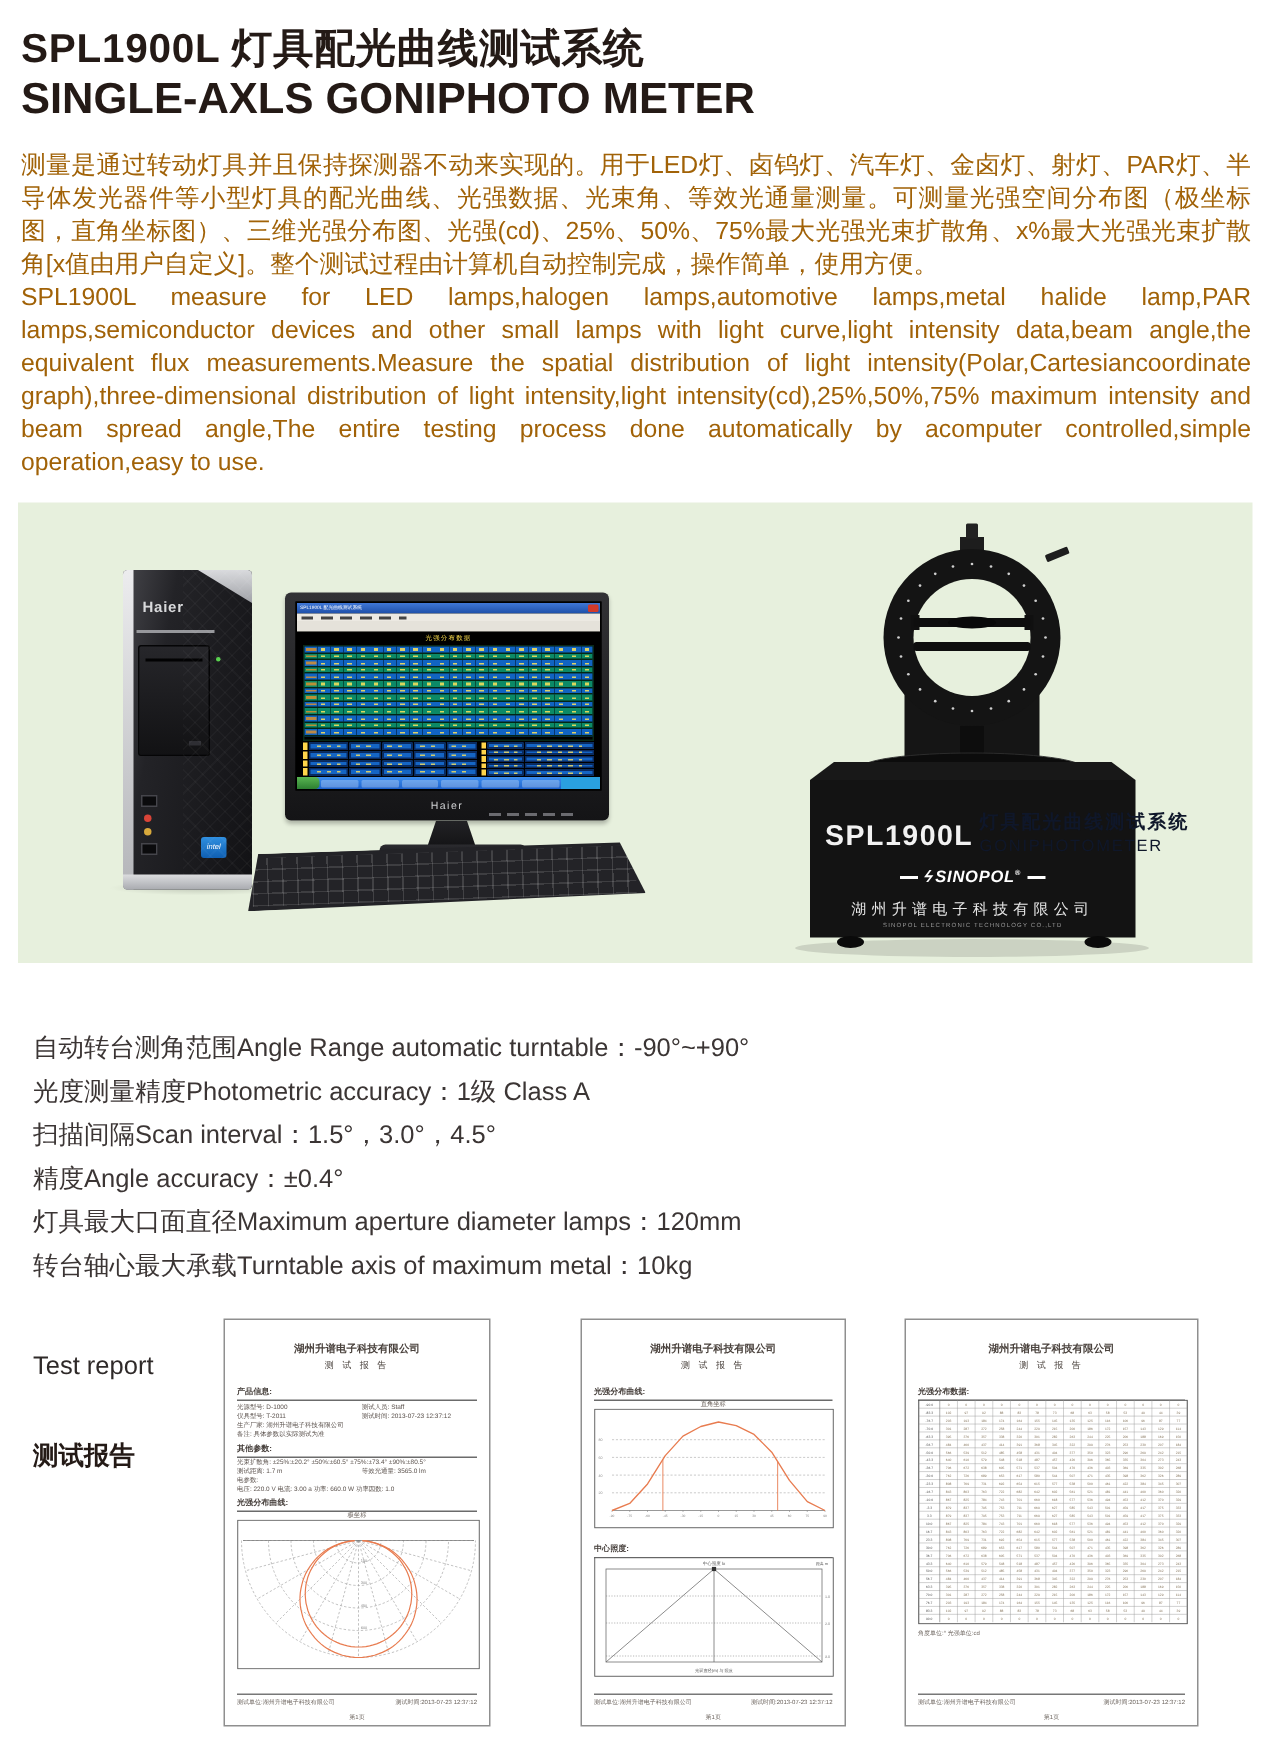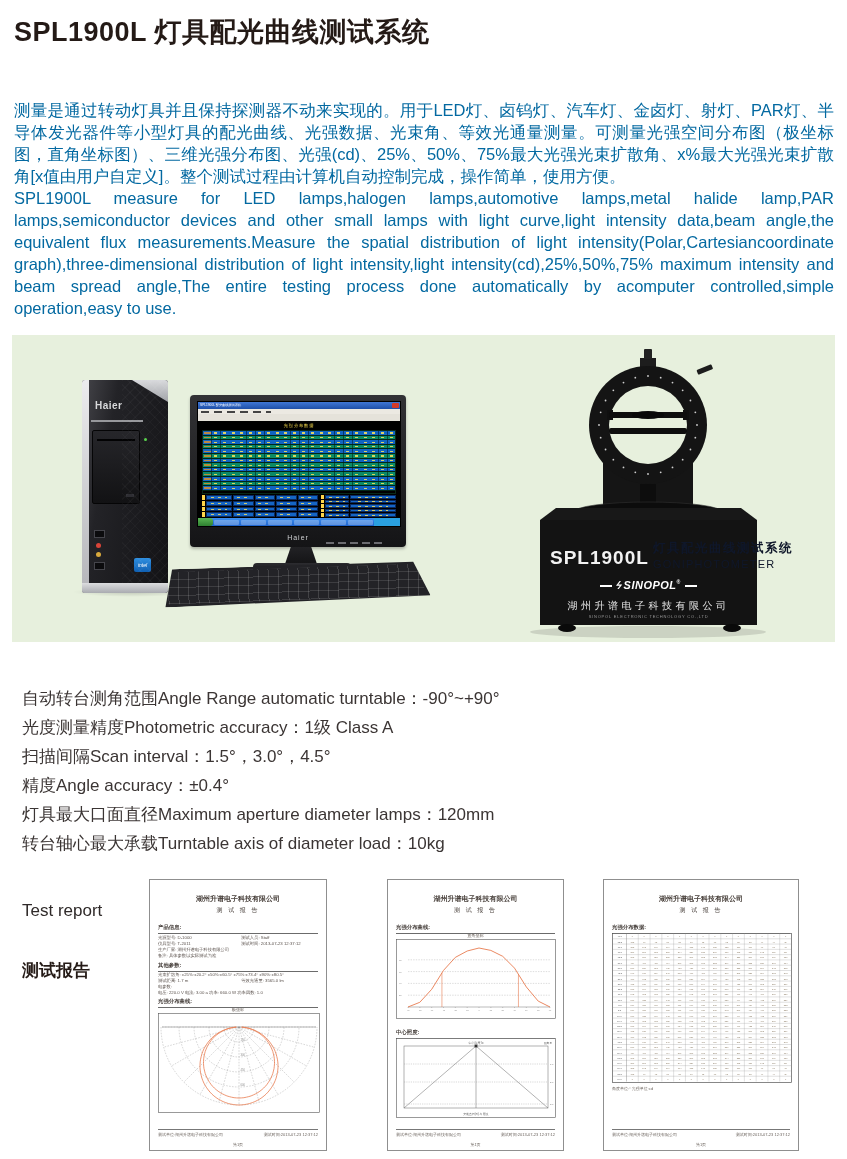--- a/index.html
+++ b/index.html
@@ -2,21 +2,21 @@
 <html><head>
 <meta charset="utf-8">
 <style>
   html,body{margin:0;padding:0;background:#fff;}
   .page{position:relative;width:847px;height:1159px;background:#fff;overflow:hidden;
         font-family:"Liberation Sans",sans-serif;color:#3c3534;}
   
   .title-cn{position:absolute;left:14px;top:14px;font-size:27px;font-weight:bold;color:#241a16;letter-spacing:.5px;margin:0;}
   .title-en{position:absolute;left:14px;top:50px;font-size:29px;font-weight:bold;color:#241a16;letter-spacing:0;margin:0;}
   .desc{position:absolute;left:14px;width:820px;margin:0;font-size:16.5px;line-height:22px;
-        text-align:justify;color:#0369a1;}
+        text-align:justify;color:#a16207;}
   .desc-cn{top:99px;}
   .desc-en{top:187px;}
   
   .photo{position:absolute;left:12px;top:335px;width:823px;height:307px;background:#e7f0dd;}
   
   .tower{position:absolute;left:70px;top:45px;width:86px;height:213px;border-radius:3px;
          background:linear-gradient(100deg,#46464b 0%,#232327 30%,#121215 100%);}
   .tower::before{content:"";position:absolute;left:0;top:0;bottom:0;width:7px;
          background:linear-gradient(#ececee,#b4b5b9);border-radius:3px 0 0 3px;}
   .tower::after{content:"";position:absolute;left:40px;right:0;top:0;bottom:10px;opacity:.5;
@@ -128,20 +128,21 @@
           display:flex;justify-content:space-between;font-size:4px;color:#6d655f;padding-top:2px;}
   .card-page{position:absolute;left:0;right:0;bottom:3px;text-align:center;font-size:4px;color:#6d655f;}
   .rc-note{position:absolute;left:8px;font-size:4px;color:#6d655f;}
 </style>
 </head>
 <body>
 
 <div class="page">
 
   <h1 class="title-cn">SPL1900L 灯具配光曲线测试系统</h1>
+  <h2 class="title-en">SINGLE-AXLS GONIPHOTO METER</h2>
   <p class="desc desc-cn">测量是通过转动灯具并且保持探测器不动来实现的。用于LED灯、卤钨灯、汽车灯、金卤灯、射灯、PAR灯、半导体发光器件等小型灯具的配光曲线、光强数据、光束角、等效光通量测量。可测量光强空间分布图（极坐标图，直角坐标图）、三维光强分布图、光强(cd)、25%、50%、75%最大光强光束扩散角、x%最大光强光束扩散角[x值由用户自定义]。整个测试过程由计算机自动控制完成，操作简单，使用方便。</p>
   <p class="desc desc-en">SPL1900L measure for LED lamps,halogen lamps,automotive lamps,metal halide lamp,PAR lamps,semiconductor devices and other small lamps with light curve,light intensity data,beam angle,the equivalent flux measurements.Measure the spatial distribution of light intensity(Polar,Cartesiancoordinate graph),three-dimensional distribution of light intensity,light intensity(cd),25%,50%,75% maximum intensity and beam spread angle,The entire testing process done automatically by acomputer controlled,simple operation,easy to use.</p>
 
   <div class="photo">
     <div class="tower-shadow"></div>
 
     <div class="tower">
       <div class="t-corner"></div>
       <div class="tower-brand">Haier</div>
       <div class="tower-line"></div>
@@ -346,21 +347,21 @@
     <div class="dev-company">湖州升谱电子科技有限公司</div>
     <div class="dev-company-en">SINOPOL ELECTRONIC TECHNOLOGY CO.,LTD</div>
   </div>
 
   <div class="spec-list" id="spec-list">
       <div class="spec-item">自动转台测角范围Angle Range automatic turntable：-90°~+90°</div>
       <div class="spec-item">光度测量精度Photometric accuracy：1级 Class A</div>
       <div class="spec-item">扫描间隔Scan interval：1.5°，3.0°，4.5°</div>
       <div class="spec-item">精度Angle accuracy：±0.4°</div>
       <div class="spec-item">灯具最大口面直径Maximum aperture diameter lamps：120mm</div>
-      <div class="spec-item">转台轴心最大承载Turntable axis of diameter load：10kg</div>
+      <div class="spec-item">转台轴心最大承载Turntable axis of maximum metal：10kg</div>
     </div>
 
   <div class="tr-head-cn">测试报告</div>
   <div class="tr-head-en">Test report</div>
 
   <div class="card card1">
     <div class="rc-company">湖州升谱电子科技有限公司</div>
     <div class="rc-title">测 试 报 告</div>
     <div class="rc-sec" style="top:44px">产品信息:</div>
     <div class="rl" style="top:55px"><span>光源型号: D-1000</span><span class="c2">测试人员: Staff</span></div>

